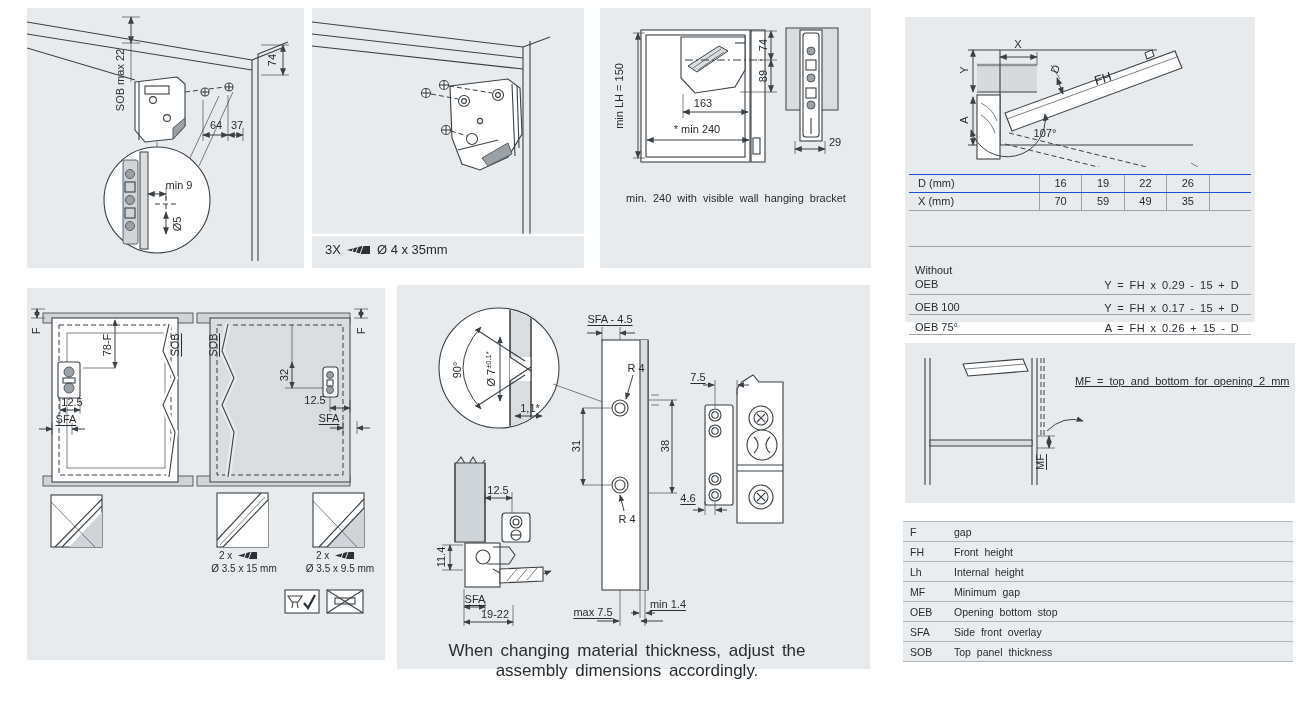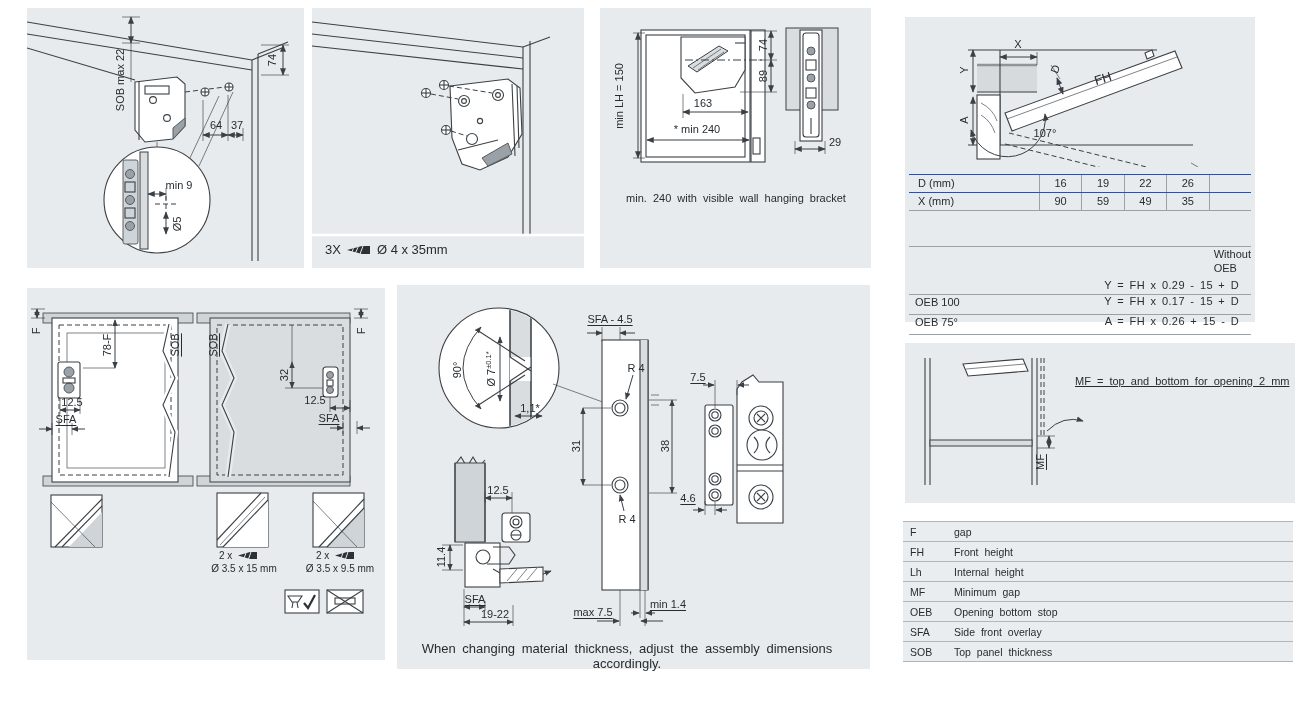--- a/index.html
+++ b/index.html
@@ -24,22 +24,22 @@
   .dashdot{stroke-dasharray:8,3,2,3}
   svg{position:absolute;left:0;top:0;}
   
   .dx{position:absolute;left:4px;top:157px;width:342px;font-size:11px;color:#262c31;}
   .dx-row{display:flex;height:17px;border-top:1px solid #1d4ed8;align-items:stretch;}
   .dx-row:last-child{border-bottom:1px solid #9ba1a6;}
   .dx-label{width:124px;padding-left:9px;line-height:17px;}
   .dx-cell{width:42.5px;text-align:center;border-left:1px solid #9ba1a6;line-height:17px;}
   .frm{position:absolute;left:4px;top:229px;width:342px;font-size:11px;color:#262c31;}
   .frm-row{display:flex;justify-content:space-between;border-top:1px solid #9ba1a6;
-           align-items:flex-start;height:19px;}
-  .frm-row.tall{height:48px;align-items:flex-end;padding-bottom:3px;box-sizing:border-box;flex-direction:column;}
+           align-items:flex-end;height:19px;}
+  .frm-row.tall{height:48px;padding-bottom:3px;box-sizing:border-box;}
   .frm-row:last-child{border-bottom:1px solid #9ba1a6;}
   .flabel{white-space:pre-line;padding-left:6px;line-height:14px;}
   .fval{padding-right:12px;letter-spacing:.4px;word-spacing:2px;}
   
   .legend{position:absolute;left:903px;top:521px;width:390px;font-size:10.5px;color:#262c31;}
   .lg-row{display:flex;height:19px;align-items:center;border-top:1px solid #b0b6ba;background:#eaedef;}
   .lg-row:last-child{border-bottom:1px solid #b0b6ba;}
   .lg-abbr{width:44px;padding-left:7px;}
   .lg-desc{word-spacing:3px;text-align:right;}
   .note{position:absolute;font-size:11px;color:#262c31;word-spacing:3px;white-space:nowrap;text-decoration:underline;}
@@ -283,21 +283,21 @@
     <div class="dx-row">
       <div class="dx-label">D (mm)</div>
       <div class="dx-cell">16</div>
       <div class="dx-cell">19</div>
       <div class="dx-cell">22</div>
       <div class="dx-cell">26</div>
       <div class="dx-cell"></div>
     </div>
     <div class="dx-row">
       <div class="dx-label">X (mm)</div>
-      <div class="dx-cell">90</div>
+      <div class="dx-cell">70</div>
       <div class="dx-cell">59</div>
       <div class="dx-cell">49</div>
       <div class="dx-cell">35</div>
       <div class="dx-cell"></div>
     </div>
   </div>
 
   <div class="frm">
     <div class="frm-row tall">
       <span class="flabel">Without
@@ -650,14 +650,14 @@
   <div class="lbl v" style="left:179px;top:161px">31</div>
   <div class="lbl v" style="left:268px;top:161px">38</div>
   <div class="lbl u" style="left:301px;top:92px">7.5</div>
   <div class="lbl u" style="left:291px;top:213px">4.6</div>
   <div class="lbl" style="left:101px;top:205px">12.5</div>
   <div class="lbl v" style="left:44px;top:272px">11.4</div>
   <div class="lbl u" style="left:78px;top:314px">SFA</div>
   <div class="lbl" style="left:98px;top:329px">19-22</div>
   <div class="lbl u" style="left:196px;top:327px">max 7.5</div>
   <div class="lbl u" style="left:271px;top:319px">min 1.4</div>
-  <div class="cap" style="left:15px;top:356px;width:430px;font-size:13px">When changing material thickness, adjust the assembly dimensions accordingly.</div>
+  <div class="cap" style="left:15px;top:356px;width:430px;font-size:17px">When changing material thickness, adjust the assembly dimensions accordingly.</div>
 </div>
 
 </body></html>

